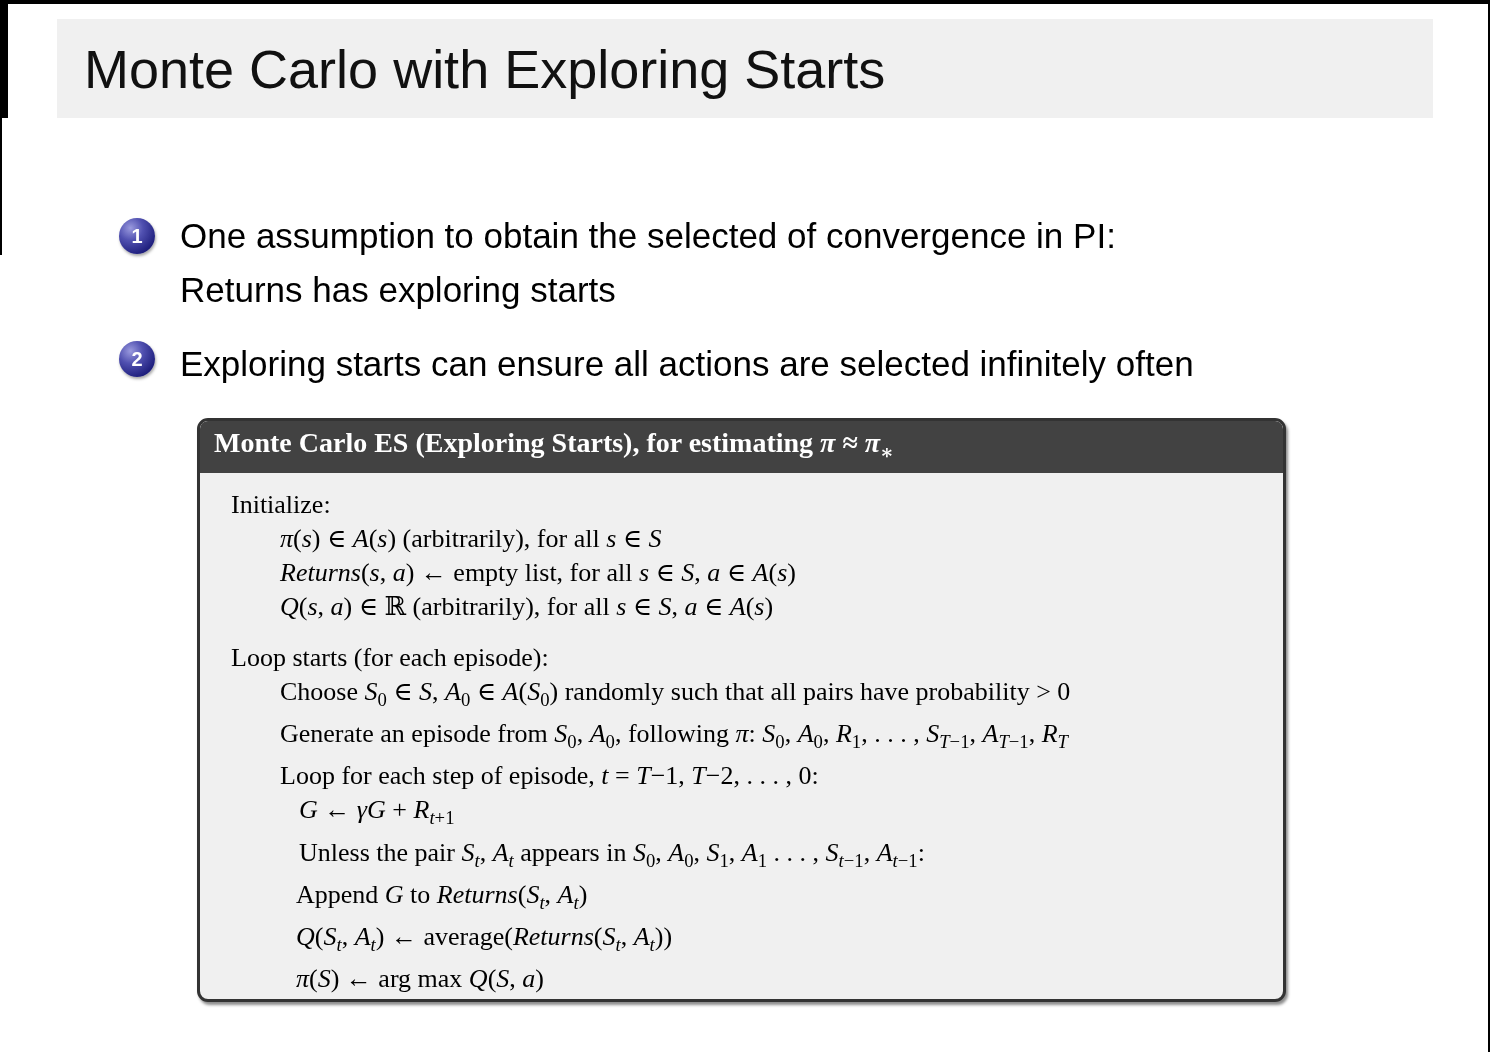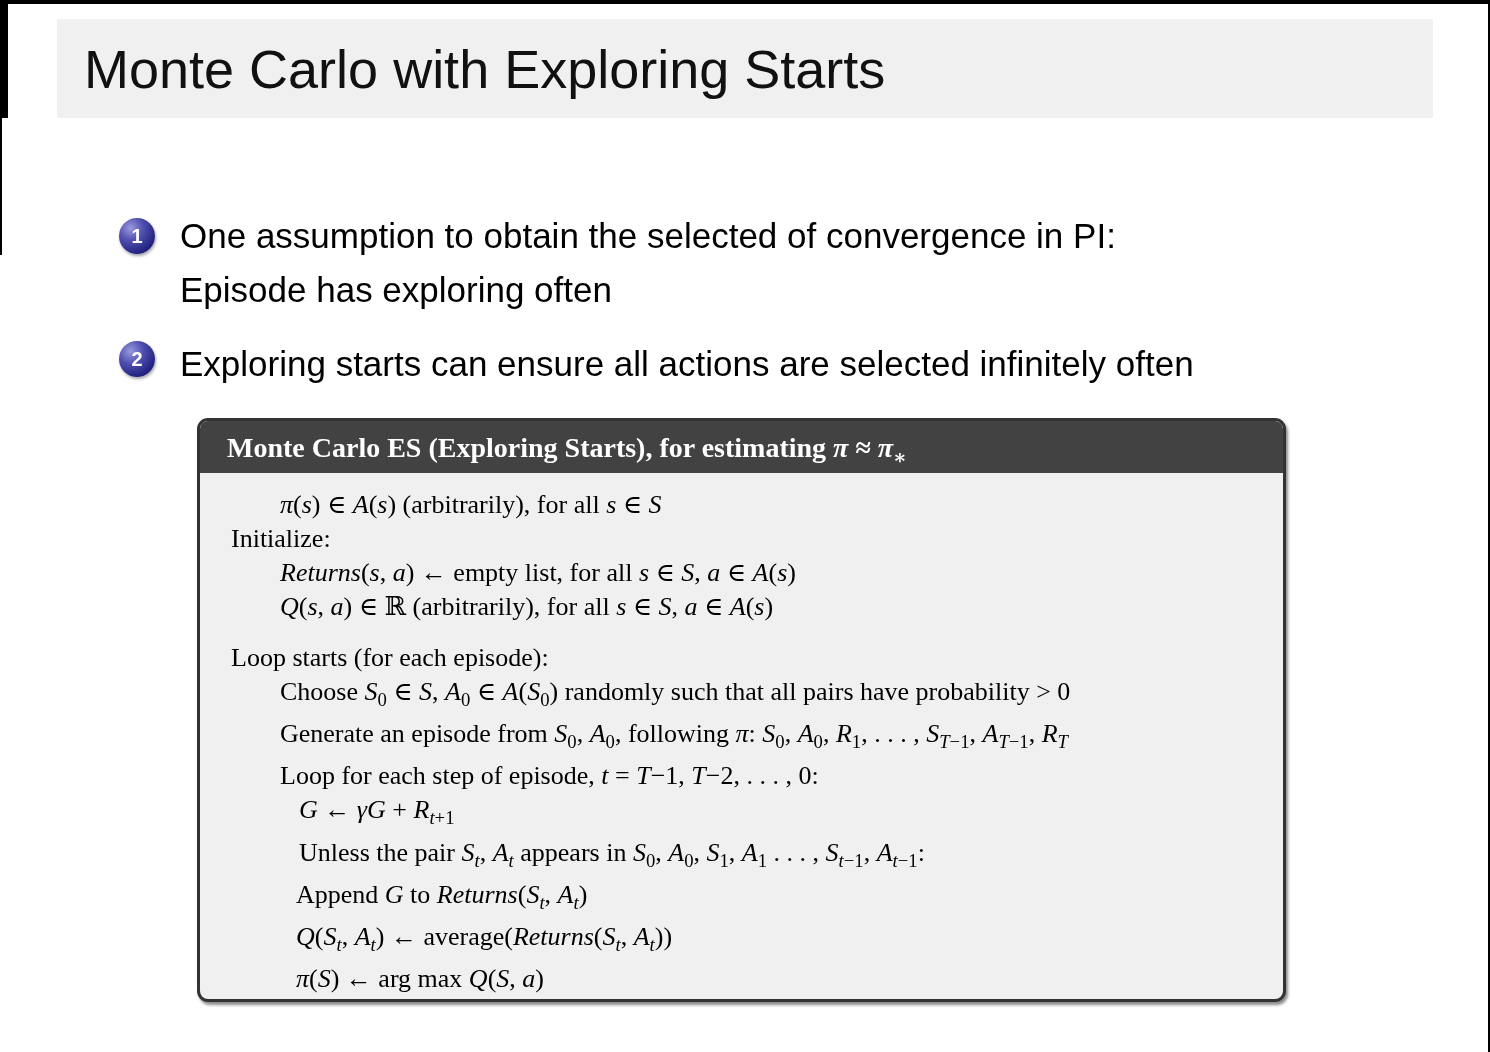--- a/index.html
+++ b/index.html
@@ -45,21 +45,21 @@
   
   .algo {
     position:absolute; left:197px; top:418px; width:1083px; height:578px;
     border:3px solid #333333; border-radius:11px; background:#f0f0f0;
     box-shadow:2px 3px 3px rgba(0,0,0,0.45);
     overflow:hidden;
   }
   .algo-header {
     height:52px; background:#424242; border-radius:7px 7px 0 0;
     color:#ffffff; font-family:"Liberation Serif","DejaVu Serif",serif;
-    font-weight:bold; font-size:28px; line-height:53px; padding-left:27px;
+    font-weight:bold; font-size:28px; line-height:44px; padding-left:14px;
     white-space:nowrap;
   }
   .algo-body {
     padding:15px 14px 0 31px;
     font-family:"Liberation Serif","DejaVu Serif",serif;
     font-size:26px; line-height:34px; color:#000000; white-space:nowrap;
   }
   .algo-line.ind1 { margin-left:49px; }
   .algo-line.ind2 { margin-left:68px; }
   .algo-line.ind3 { margin-left:65px; }
@@ -79,35 +79,35 @@
 
   <div class="title-banner">
     <div class="frame-title">Monte Carlo with Exploring Starts</div>
   </div>
 
   <div class="bullet-badge badge-1">
     <span>1</span>
   </div>
   <div class="bullet-text text-1">
     <div>One assumption to obtain the selected of convergence in PI:</div>
-    <div>Episode has exploring often</div>
+    <div>Returns has exploring starts</div>
   </div>
 
   <div class="bullet-badge badge-2">
     <span>2</span>
   </div>
   <div class="bullet-text text-2">
     <div>Exploring starts can ensure all actions are selected infinitely often</div>
   </div>
 
   <div class="algo">
     <div class="algo-header">Monte Carlo ES (Exploring Starts), for estimating <i>π</i> ≈ <i>π</i><sub>∗</sub></div>
     <div class="algo-body">
+      <div class="algo-line ind0">Initialize:</div>
       <div class="algo-line ind1"><i>π</i>(<i>s</i>) ∈ <i>A</i>(<i>s</i>) (arbitrarily), for all <i>s</i> ∈ <i>S</i></div>
-      <div class="algo-line ind0">Initialize:</div>
       <div class="algo-line ind1"><i>Returns</i>(<i>s</i>, <i>a</i>) ← empty list, for all <i>s</i> ∈ <i>S</i>, <i>a</i> ∈ <i>A</i>(<i>s</i>)</div>
       <div class="algo-line ind1"><i>Q</i>(<i>s</i>, <i>a</i>) ∈ ℝ (arbitrarily), for all <i>s</i> ∈ <i>S</i>, <i>a</i> ∈ <i>A</i>(<i>s</i>)</div>
       <div class="algo-line ind0 gap">Loop starts (for each episode):</div>
       <div class="algo-line ind1">Choose <i>S</i><sub>0</sub> ∈ <i>S</i>, <i>A</i><sub>0</sub> ∈ <i>A</i>(<i>S</i><sub>0</sub>) randomly such that all pairs have probability &gt; 0</div>
       <div class="algo-line ind1">Generate an episode from <i>S</i><sub>0</sub>, <i>A</i><sub>0</sub>, following <i>π</i>: <i>S</i><sub>0</sub>, <i>A</i><sub>0</sub>, <i>R</i><sub>1</sub>, . . . , <i>S</i><sub><i>T</i>−1</sub>, <i>A</i><sub><i>T</i>−1</sub>, <i>R</i><sub><i>T</i></sub></div>
       <div class="algo-line ind1">Loop for each step of episode, <i>t</i> = <i>T</i>−1, <i>T</i>−2, . . . , 0:</div>
       <div class="algo-line ind2"><i>G</i> ← <i>γ</i><i>G</i> + <i>R</i><sub><i>t</i>+1</sub></div>
       <div class="algo-line ind2">Unless the pair <i>S</i><sub><i>t</i></sub>, <i>A</i><sub><i>t</i></sub> appears in <i>S</i><sub>0</sub>, <i>A</i><sub>0</sub>, <i>S</i><sub>1</sub>, <i>A</i><sub>1</sub> . . . , <i>S</i><sub><i>t</i>−1</sub>, <i>A</i><sub><i>t</i>−1</sub>:</div>
       <div class="algo-line ind3">Append <i>G</i> to <i>Returns</i>(<i>S</i><sub><i>t</i></sub>, <i>A</i><sub><i>t</i></sub>)</div>
       <div class="algo-line ind3"><i>Q</i>(<i>S</i><sub><i>t</i></sub>, <i>A</i><sub><i>t</i></sub>) ← average(<i>Returns</i>(<i>S</i><sub><i>t</i></sub>, <i>A</i><sub><i>t</i></sub>))</div>

